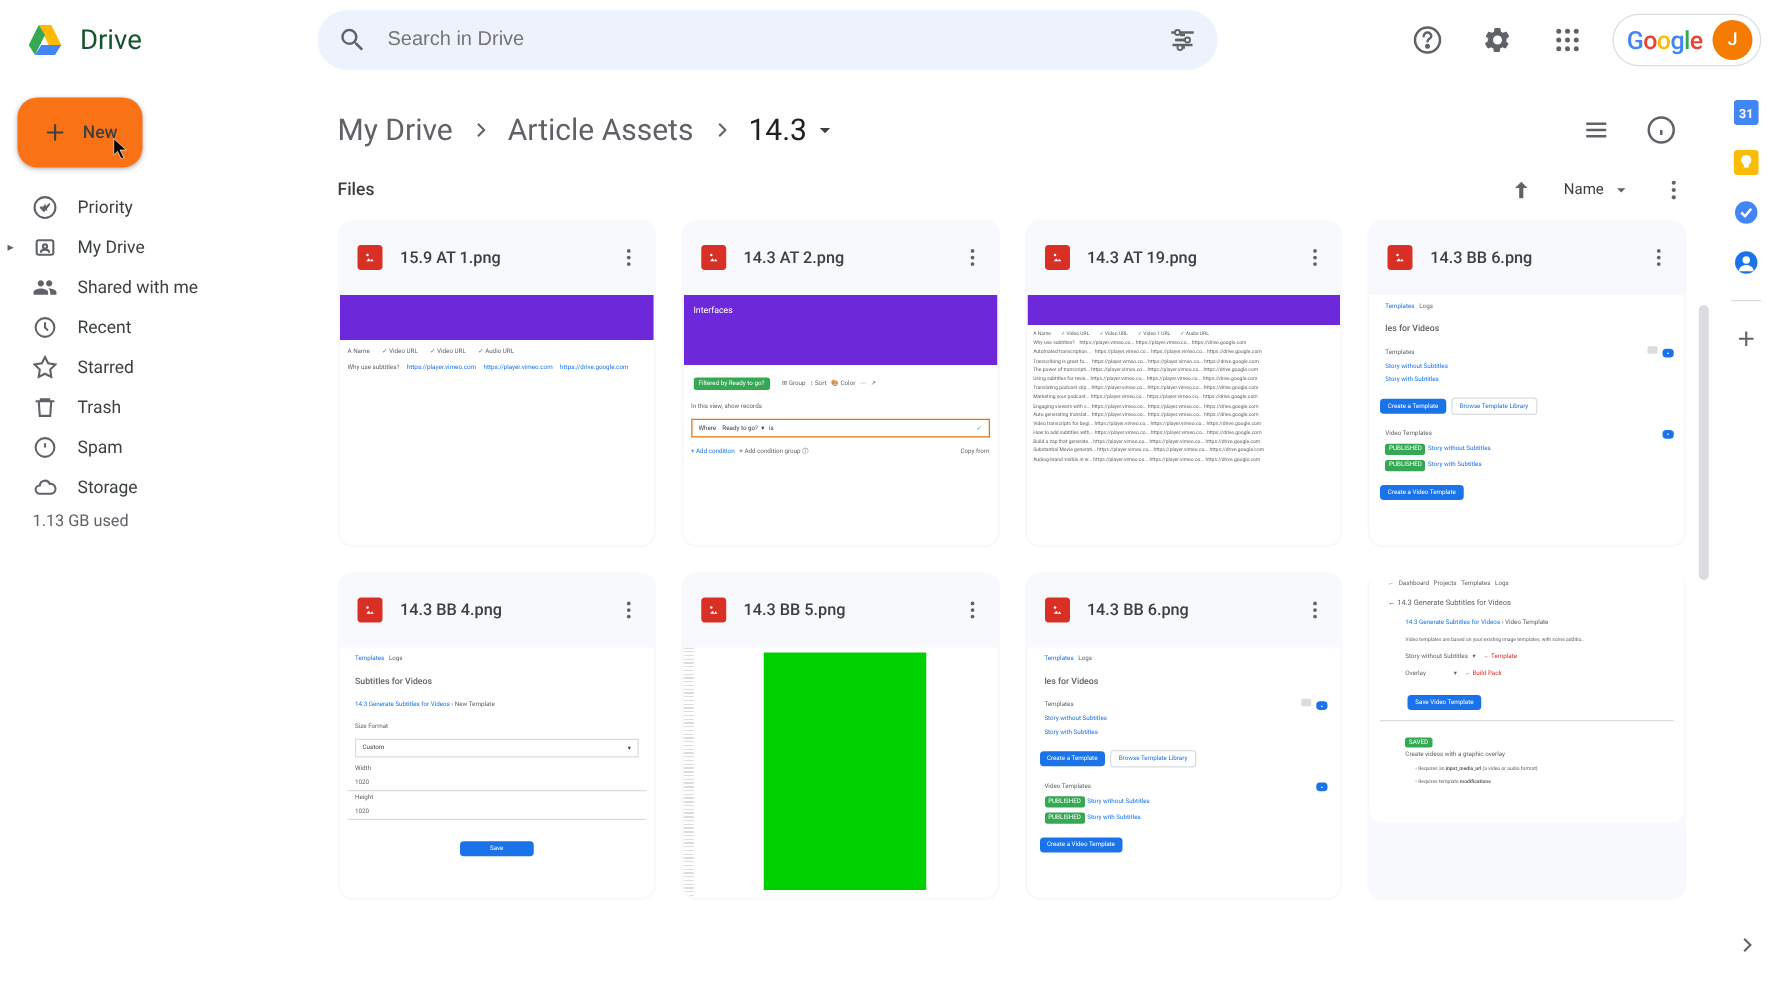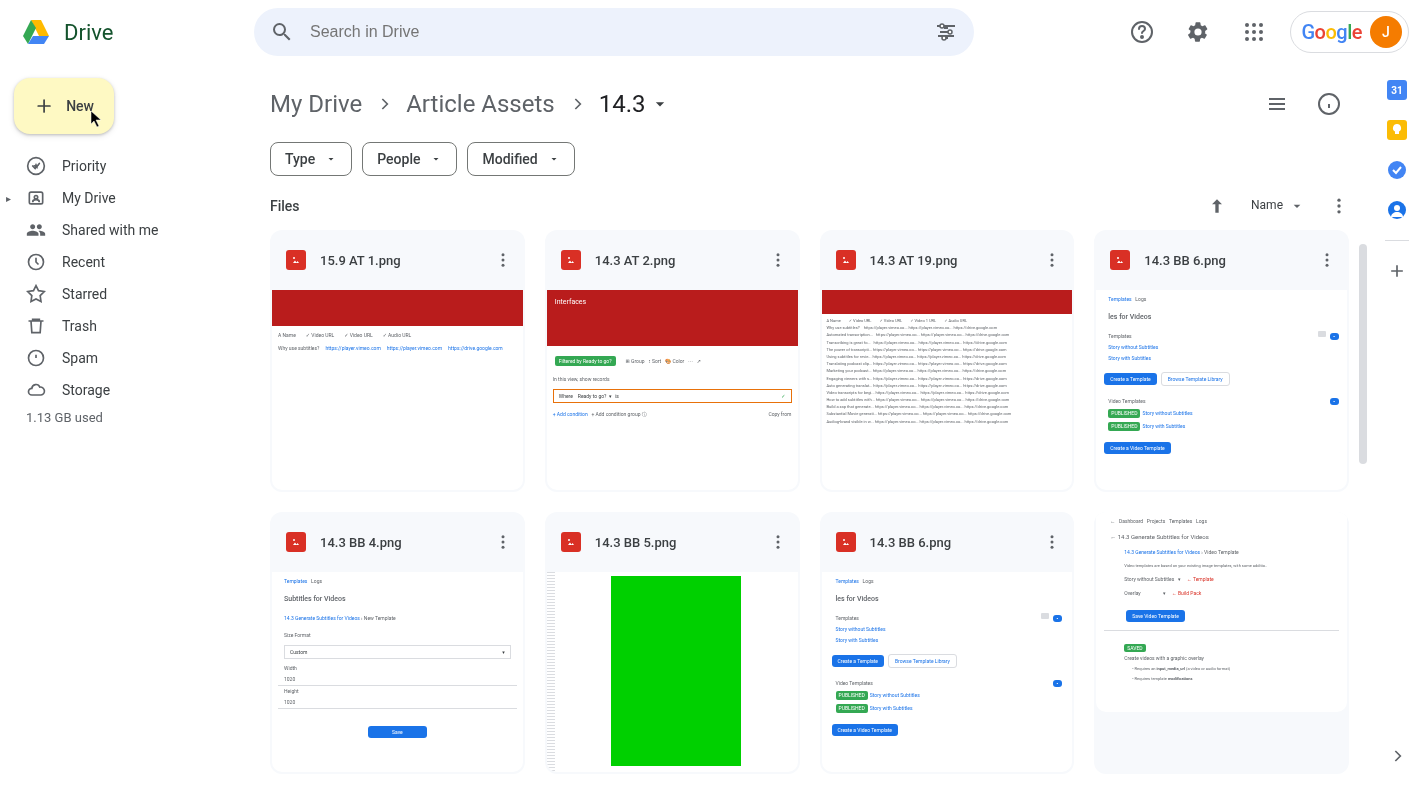--- a/index.html
+++ b/index.html
@@ -10,21 +10,21 @@
 .logo-text { font-size: 22px; color: #14532d; }
 .search-bar { flex: 1; max-width: 720px; background: #edf2fc; border-radius: 24px; height: 48px; display: flex; align-items: center; padding: 0 16px; gap: 16px; }
 .search-bar input { flex: 1; border: none; background: transparent; font-size: 16px; outline: none; color: #5f6368; }
 .header-right { display: flex; align-items: center; gap: 16px; margin-left: auto; justify-content: center; }
 .icon-btn { width: 40px; height: 40px; border-radius: 50%; display: flex; align-items: center; justify-content: center; cursor: pointer; color: #5f6368; }
 .google-btn { display: flex; align-items: center; gap: 8px; border: 1px solid #dadce0; border-radius: 24px; padding: 4px 6px 4px 10px; }
 .google-text { font-size: 20px; font-weight: 500; letter-spacing: -0.5px; }
 .avatar { width: 32px; height: 32px; border-radius: 50%; background: #f57c00; color: #fff; display: flex; align-items: center; justify-content: center; font-weight: 500; }
 .body { display: flex; flex: 1; overflow: hidden; }
 .sidebar { width: 250px; padding: 14px 12px 14px 14px; }
-.new-btn { display: flex; align-items: center; gap: 12px; padding: 16px 20px; border-radius: 16px; box-shadow: 0 1px 3px rgba(0,0,0,0.2), 0 2px 6px rgba(0,0,0,0.1); background: #fef9c3; cursor: pointer; width: 100px; margin-bottom: 16px; font-size: 14px; font-weight: 500; position: relative; }
+.new-btn { display: flex; align-items: center; gap: 12px; padding: 16px 20px; border-radius: 16px; box-shadow: 0 1px 3px rgba(0,0,0,0.2), 0 2px 6px rgba(0,0,0,0.1); background: #f97316; cursor: pointer; width: 100px; margin-bottom: 16px; font-size: 14px; font-weight: 500; position: relative; }
 .cursor { position: absolute; right: 8px; bottom: 6px; font-size: 14px; pointer-events: none; }
 .sidebar-item { display: flex; align-items: center; gap: 16px; padding: 6px 12px 6px 20px; border-radius: 0 24px 24px 0; cursor: pointer; height: 32px; font-size: 14px; color: #3c4043; margin-left: -14px; padding-left: 26px; }
 .storage-used { font-size: 13px; color: #5f6368; padding: 4px 26px; margin-left: -14px; }
 .main { flex: 1; padding: 20px 20px 0 20px; overflow-y: auto; position: relative; }
 .breadcrumb { display: flex; align-items: center; gap: 12px; margin-bottom: 18px; }
 .breadcrumb-item { font-size: 24px; color: #5f6368; cursor: pointer; }
 .breadcrumb-item.current { color: #202124; display: flex; align-items: center; gap: 4px; }
 .breadcrumb-sep { color: #5f6368; }
 .breadcrumb-actions { margin-left: auto; display: flex; gap: 12px; }
 .filters { display: flex; gap: 10px; margin-bottom: 20px; }
@@ -34,21 +34,21 @@
 .sort-area { margin-left: auto; display: flex; align-items: center; gap: 24px; }
 .sort-name { display: flex; align-items: flex-start; gap: 6px; cursor: pointer; font-size: 12px; }
 .files-grid { display: grid; grid-template-columns: repeat(4, 1fr); gap: 20px; }
 .file-card { border-radius: 12px; background: #f7f9fc; overflow: hidden; }
 .file-header { display: flex; align-items: center; gap: 14px; padding: 14px 6px 14px 16px; }
 .file-icon { width: 20px; height: 20px; background: #d93025; border-radius: 3px; display: flex; align-items: center; justify-content: center; flex-shrink: 0; }
 .file-name { flex: 1; font-size: 13px; font-weight: 500; color: #3c4043; overflow: hidden; text-overflow: ellipsis; white-space: nowrap; }
 .file-menu { width: 32px; height: 32px; display: flex; align-items: center; justify-content: center; cursor: pointer; border-radius: 50%; color: #5f6368; }
 .file-thumb { height: 200px; background: #fff; margin: 0 2px 2px 2px; border-radius: 0 0 10px 10px; overflow: hidden; position: relative; }
 .thumb-content { position: absolute; inset: 0; }
-.red-bar { background: #b91c1c; height: 18%; width: 100%; }
+.red-bar { background: #6d28d9; height: 18%; width: 100%; }
 .red-bar.tall { height: 28%; }
 .tiny-text { font-size: 5px; color: #5f6368; padding: 2px 6px; line-height: 1.4; }
 .tiny-blue { color: #1a73e8; }
 .tiny-link { font-size: 5px; color: #1a73e8; }
 .green-pill { display: inline-block; background: #34a853; color: #fff; font-size: 5px; padding: 2px 4px; border-radius: 2px; margin: 4px; }
 .filter-box { border: 1px solid #dadce0; margin: 4px 6px; padding: 3px 5px; font-size: 5px; display: flex; justify-content: space-between; align-items: center; }
 .blue-btn-sm { background: #1a73e8; color: #fff; font-size: 5px; padding: 3px 6px; border-radius: 3px; display: inline-block; margin: 2px; }
 .outline-btn-sm { border: 1px solid #dadce0; color: #1a73e8; font-size: 5px; padding: 3px 6px; border-radius: 3px; display: inline-block; margin: 2px; }
 .green-tag { background: #34a853; color: #fff; font-size: 5px; padding: 1px 3px; border-radius: 2px; display: inline-block; margin-right: 2px; }
 .green-screen { background: #00d000; width: 130px; height: 190px; margin: 4px auto; }
@@ -215,40 +215,20 @@
           </div>
           <div class="icon-btn">
             <svg width="24" height="24" viewBox="0 0 24 24" fill="none" stroke="#5f6368" stroke-width="2">
                 <circle cx="12" cy="12" r="10"></circle>
                 <path d="M12 8h.01M12 12v4"></path>
               </svg>
           </div>
         </div>
       </div>
 
-      <div class="filters">
-        <div class="filter-chip">
-          <span>Type</span>
-          <svg width="12" height="12" viewBox="0 0 24 24" fill="#3c4043">
-              <path d="M7 10l5 5 5-5z"></path>
-            </svg>
-        </div>
-        <div class="filter-chip">
-          <span>People</span>
-          <svg width="12" height="12" viewBox="0 0 24 24" fill="#3c4043">
-              <path d="M7 10l5 5 5-5z"></path>
-            </svg>
-        </div>
-        <div class="filter-chip">
-          <span>Modified</span>
-          <svg width="12" height="12" viewBox="0 0 24 24" fill="#3c4043">
-              <path d="M7 10l5 5 5-5z"></path>
-            </svg>
-        </div>
-      </div>
 
       <div class="section-header">
         <span class="section-title">Files</span>
         <div class="sort-area">
           <svg width="20" height="20" viewBox="0 0 24 24" fill="#5f6368">
               <path d="M12 4l-6 6h4v10h4V10h4z"></path>
             </svg>
           <div class="sort-name">
             <span>Name</span>
             <svg width="16" height="16" viewBox="0 0 24 24" fill="#5f6368">

